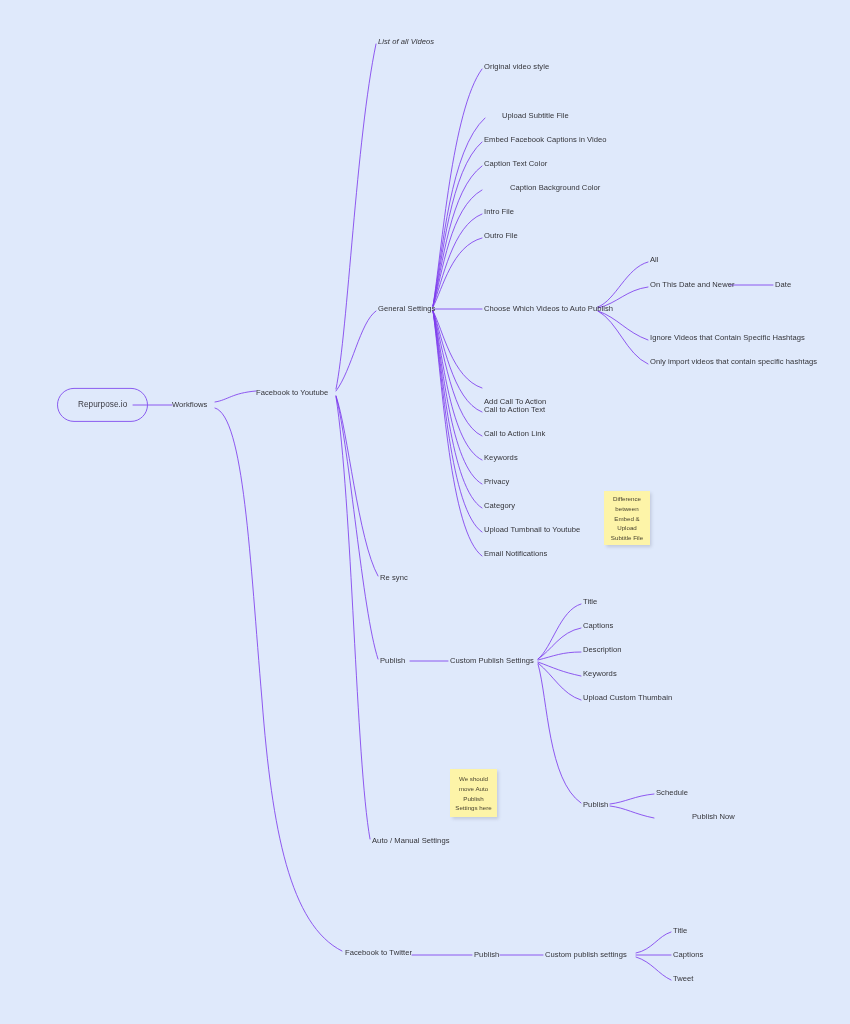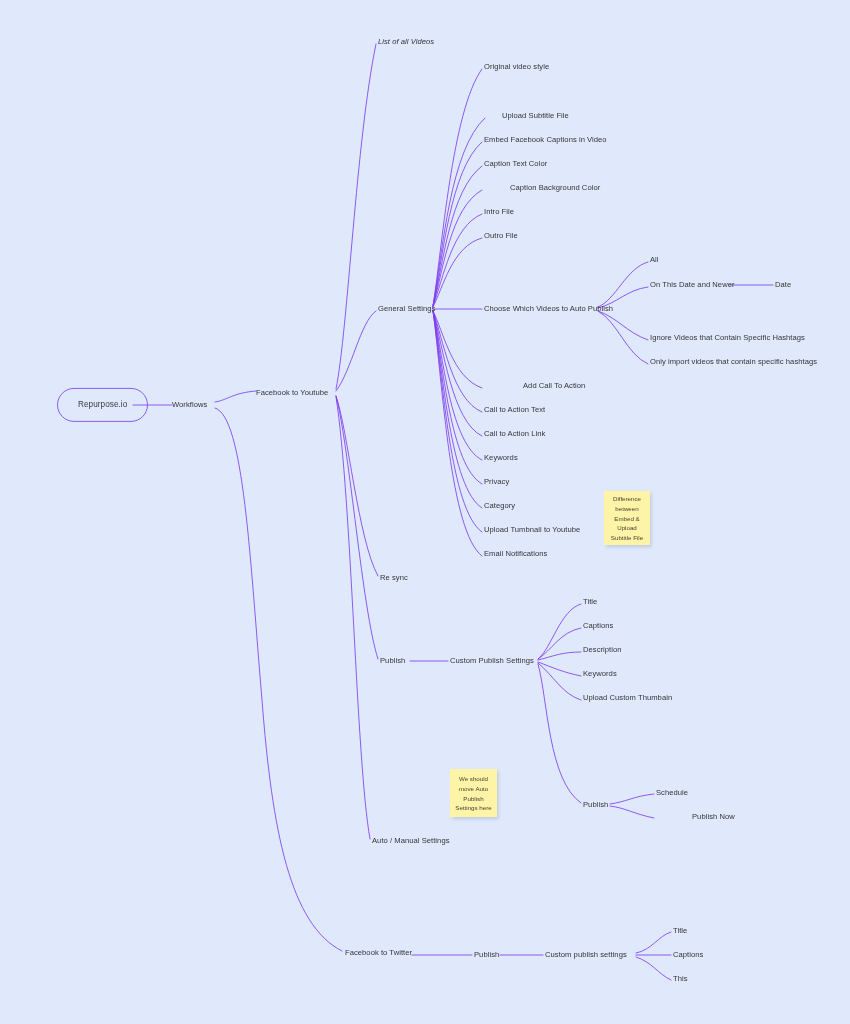--- a/index.html
+++ b/index.html
@@ -121,21 +121,21 @@
       <div class="node" style="left: 372px; top: 841px; text-align: center;">Auto / Manual Settings</div>
       <div class="node" style="left: 345px; top: 953px;">Facebook to Twitter</div>
       <div class="node" style="left: 484px; top: 67px;">Original video style</div>
       <div class="node" style="left: 487px; top: 116px; margin-left: 15px;">Upload Subtitle File</div>
       <div class="node" style="left: 484px; top: 140px;">Embed Facebook Captions in Video</div>
       <div class="node" style="left: 484px; top: 164px;">Caption Text Color</div>
       <div class="node" style="left: 484px; top: 188px; margin-left: 26px;">Caption Background Color</div>
       <div class="node" style="left: 484px; top: 212px;">Intro File</div>
       <div class="node" style="left: 484px; top: 236px;">Outro File</div>
       <div class="node" style="left: 484px; top: 309px;">Choose Which Videos to Auto Publish</div>
-      <div class="node" style="left: 484px; top: 386px; margin-left: 39px;">Add Call To Action</div>
+      <div class="node" style="left: 484px; top: 402px;">Add Call To Action</div>
       <div class="node" style="left: 484px; top: 410px;">Call to Action Text</div>
       <div class="node" style="left: 484px; top: 434px;">Call to Action Link</div>
       <div class="node" style="left: 484px; top: 458px;">Keywords</div>
       <div class="node" style="left: 484px; top: 482px;">Privacy</div>
       <div class="node" style="left: 484px; top: 506px;">Category</div>
       <div class="node" style="left: 484px; top: 530px;">Upload Tumbnail to Youtube</div>
       <div class="node" style="left: 484px; top: 554px;">Email Notifications</div>
       <div class="node" style="left: 650px; top: 260px;">All</div>
       <div class="node" style="left: 650px; top: 285px;">On This Date and Newer</div>
       <div class="node" style="left: 775px; top: 285px;">Date</div>
@@ -147,21 +147,21 @@
       <div class="node" style="left: 583px; top: 650px;">Description</div>
       <div class="node" style="left: 583px; top: 674px;">Keywords</div>
       <div class="node" style="left: 583px; top: 698px;">Upload Custom Thumbain</div>
       <div class="node" style="left: 583px; top: 805px;">Publish</div>
       <div class="node" style="left: 656px; top: 793px;">Schedule</div>
       <div class="node" style="left: 692px; top: 817px;">Publish Now</div>
       <div class="node" style="left: 474px; top: 955px;">Publish</div>
       <div class="node" style="left: 545px; top: 955px;">Custom publish settings</div>
       <div class="node" style="left: 673px; top: 931px;">Title</div>
       <div class="node" style="left: 673px; top: 955px;">Captions</div>
-      <div class="node" style="left: 673px; top: 979px;">This</div>
+      <div class="node" style="left: 673px; top: 979px;">Tweet</div>
     </div>
   <div id="sticky-layer">
       <div class="sticky" style="left: 604px; top: 491px; width: 46px; height: 54px; background: rgb(253, 244, 168);">
         <div>
           <span>Difference</span>
           <span>between</span>
           <span>Embed &amp;</span>
           <span>Upload</span>
           <span>Subtitle File</span>
         </div>

